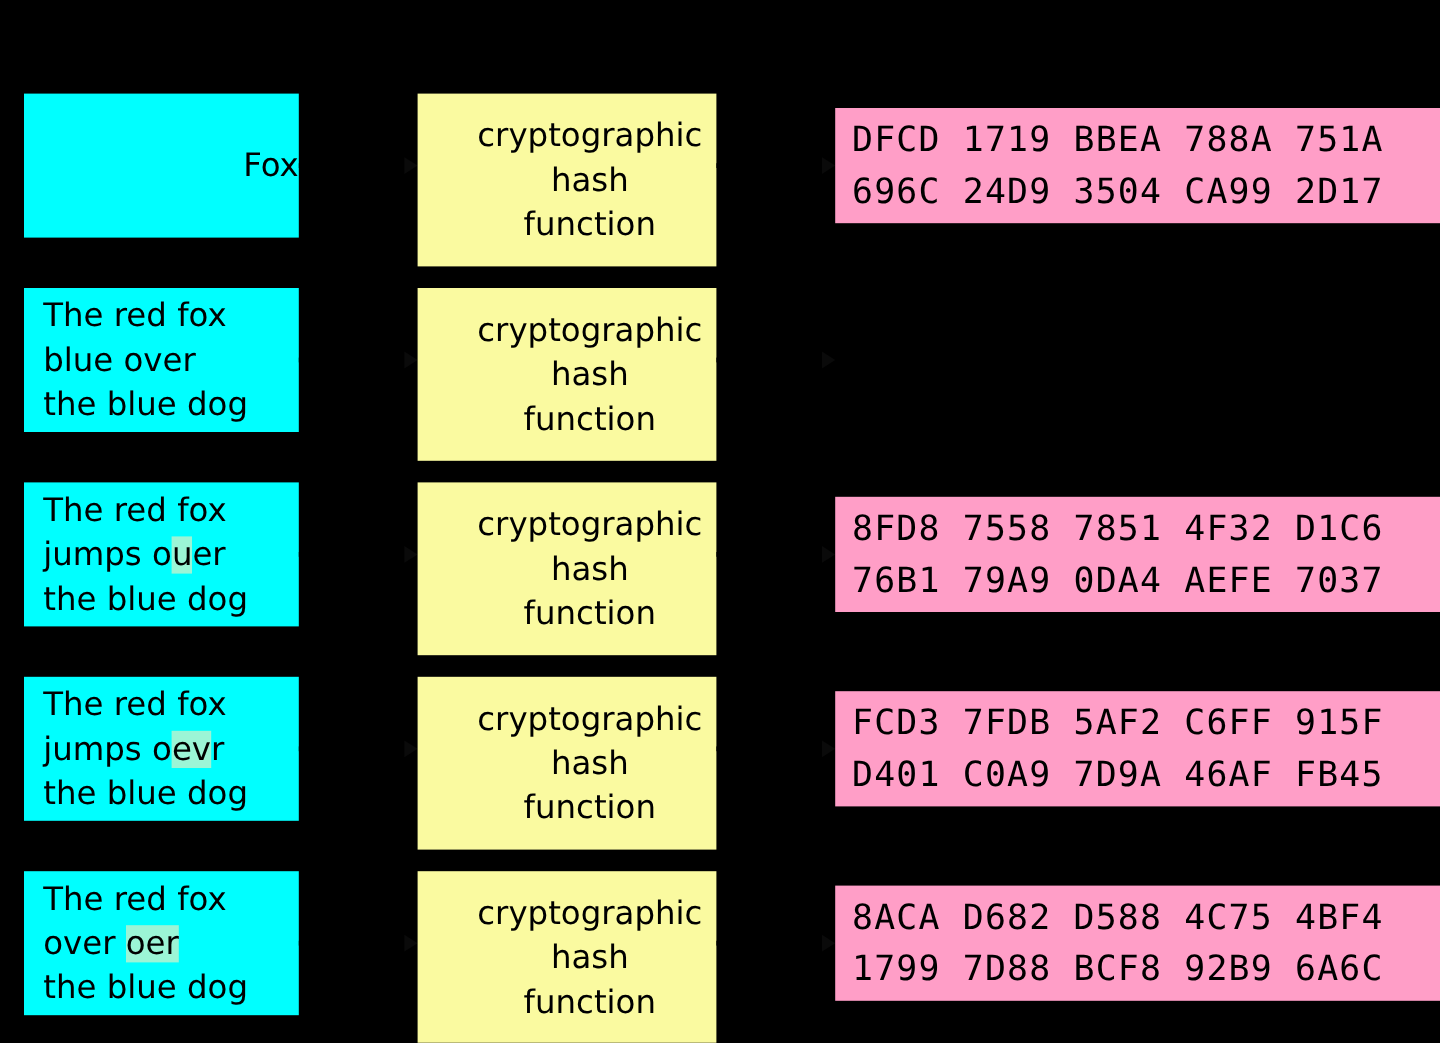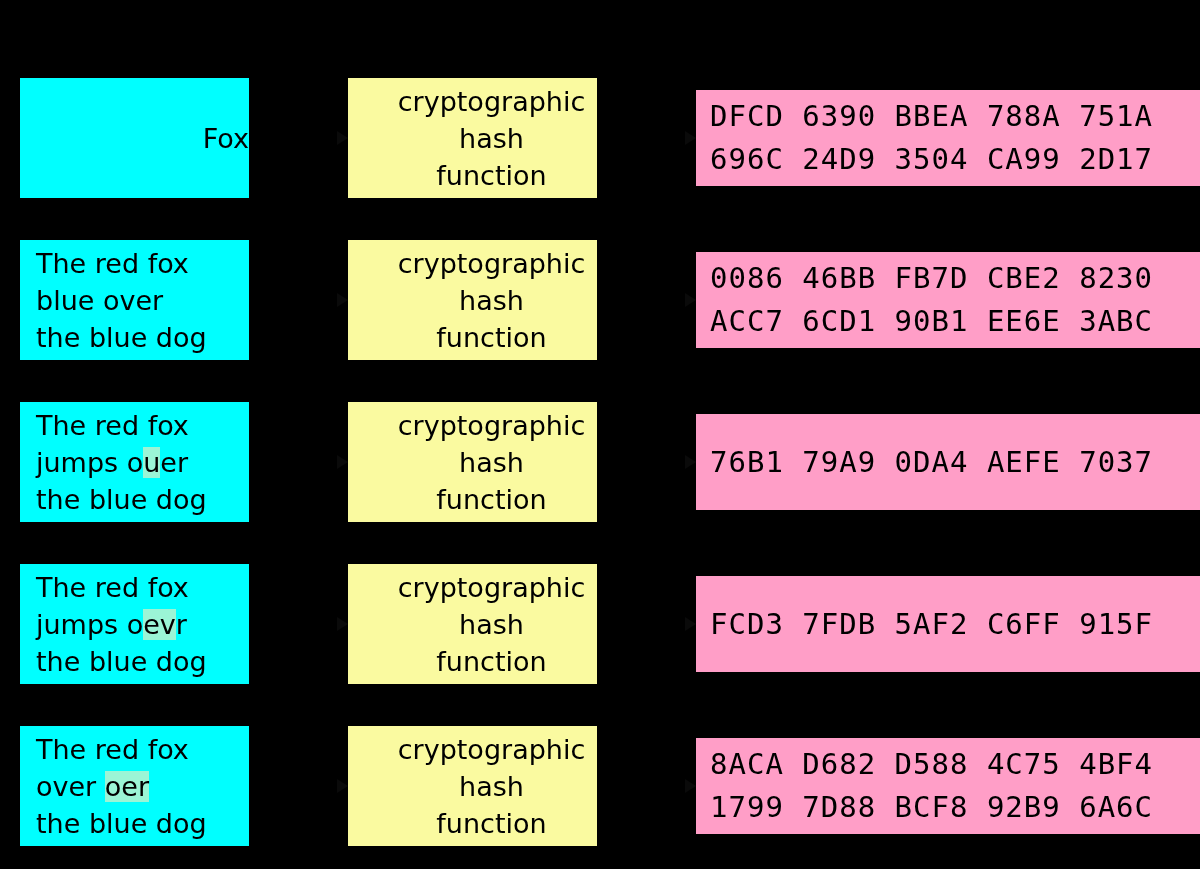--- a/index.html
+++ b/index.html
@@ -63,21 +63,21 @@
   .hl {
     background: #9BF5D6;
   }
 
   
   .fn-box {
     position: absolute;
     left: 348px;
     top: 0px;
     width: 249px;
-    height: 120px;
+    height: 144px;
     background: #FAFAA0;
     box-sizing: border-box;
     display: flex;
     flex-direction: column;
     align-items: center;
     justify-content: center;
     padding-left: 38px;
   }
   .fn-line {
     color: #000000;
@@ -145,62 +145,59 @@
     <div class="arrow a1"></div>
     <div class="arrow-head h1"></div>
     <div class="fn-box">
       <div class="fn-line">cryptographic</div>
       <div class="fn-line">hash</div>
       <div class="fn-line">function</div>
     </div>
     <div class="arrow a2"></div>
     <div class="arrow-head h2"></div>
     <div class="digest-box">
-      <div class="digest-line">DFCD 6390 BBEA 788A 751A</div>
+      <div class="digest-line">DFCD 1719 BBEA 788A 751A</div>
       <div class="digest-line">696C 24D9 3504 CA99 2D17</div>
     </div>
   </div>
 
   <div class="row r1">
     <div class="input-box">
       <div class="input-line"><span>The red fox</span></div>
       <div class="input-line"><span>blue over</span></div>
       <div class="input-line"><span>the blue dog</span></div>
     </div>
     <div class="arrow a1"></div>
     <div class="arrow-head h1"></div>
     <div class="fn-box">
       <div class="fn-line">cryptographic</div>
       <div class="fn-line">hash</div>
       <div class="fn-line">function</div>
     </div>
     <div class="arrow a2"></div>
     <div class="arrow-head h2"></div>
-    <div class="digest-box">
-      <div class="digest-line">0086 46BB FB7D CBE2 8230</div>
-      <div class="digest-line">ACC7 6CD1 90B1 EE6E 3ABC</div>
-    </div>
   </div>
 
   <div class="row r2">
     <div class="input-box">
       <div class="input-line"><span>The red fox</span></div>
       <div class="input-line"><span>jumps o</span><span class="hl">u</span><span>er</span></div>
       <div class="input-line"><span>the blue dog</span></div>
     </div>
     <div class="arrow a1"></div>
     <div class="arrow-head h1"></div>
     <div class="fn-box">
       <div class="fn-line">cryptographic</div>
       <div class="fn-line">hash</div>
       <div class="fn-line">function</div>
     </div>
     <div class="arrow a2"></div>
     <div class="arrow-head h2"></div>
     <div class="digest-box">
+      <div class="digest-line">8FD8 7558 7851 4F32 D1C6</div>
       <div class="digest-line">76B1 79A9 0DA4 AEFE 7037</div>
     </div>
   </div>
 
   <div class="row r3">
     <div class="input-box">
       <div class="input-line"><span>The red fox</span></div>
       <div class="input-line"><span>jumps o</span><span class="hl">ev</span><span>r</span></div>
       <div class="input-line"><span>the blue dog</span></div>
     </div>
@@ -208,20 +205,21 @@
     <div class="arrow-head h1"></div>
     <div class="fn-box">
       <div class="fn-line">cryptographic</div>
       <div class="fn-line">hash</div>
       <div class="fn-line">function</div>
     </div>
     <div class="arrow a2"></div>
     <div class="arrow-head h2"></div>
     <div class="digest-box">
       <div class="digest-line">FCD3 7FDB 5AF2 C6FF 915F</div>
+      <div class="digest-line">D401 C0A9 7D9A 46AF FB45</div>
     </div>
   </div>
 
   <div class="row r4">
     <div class="input-box">
       <div class="input-line"><span>The red fox</span></div>
       <div class="input-line"><span>over </span><span class="hl">oer</span></div>
       <div class="input-line"><span>the blue dog</span></div>
     </div>
     <div class="arrow a1"></div>

